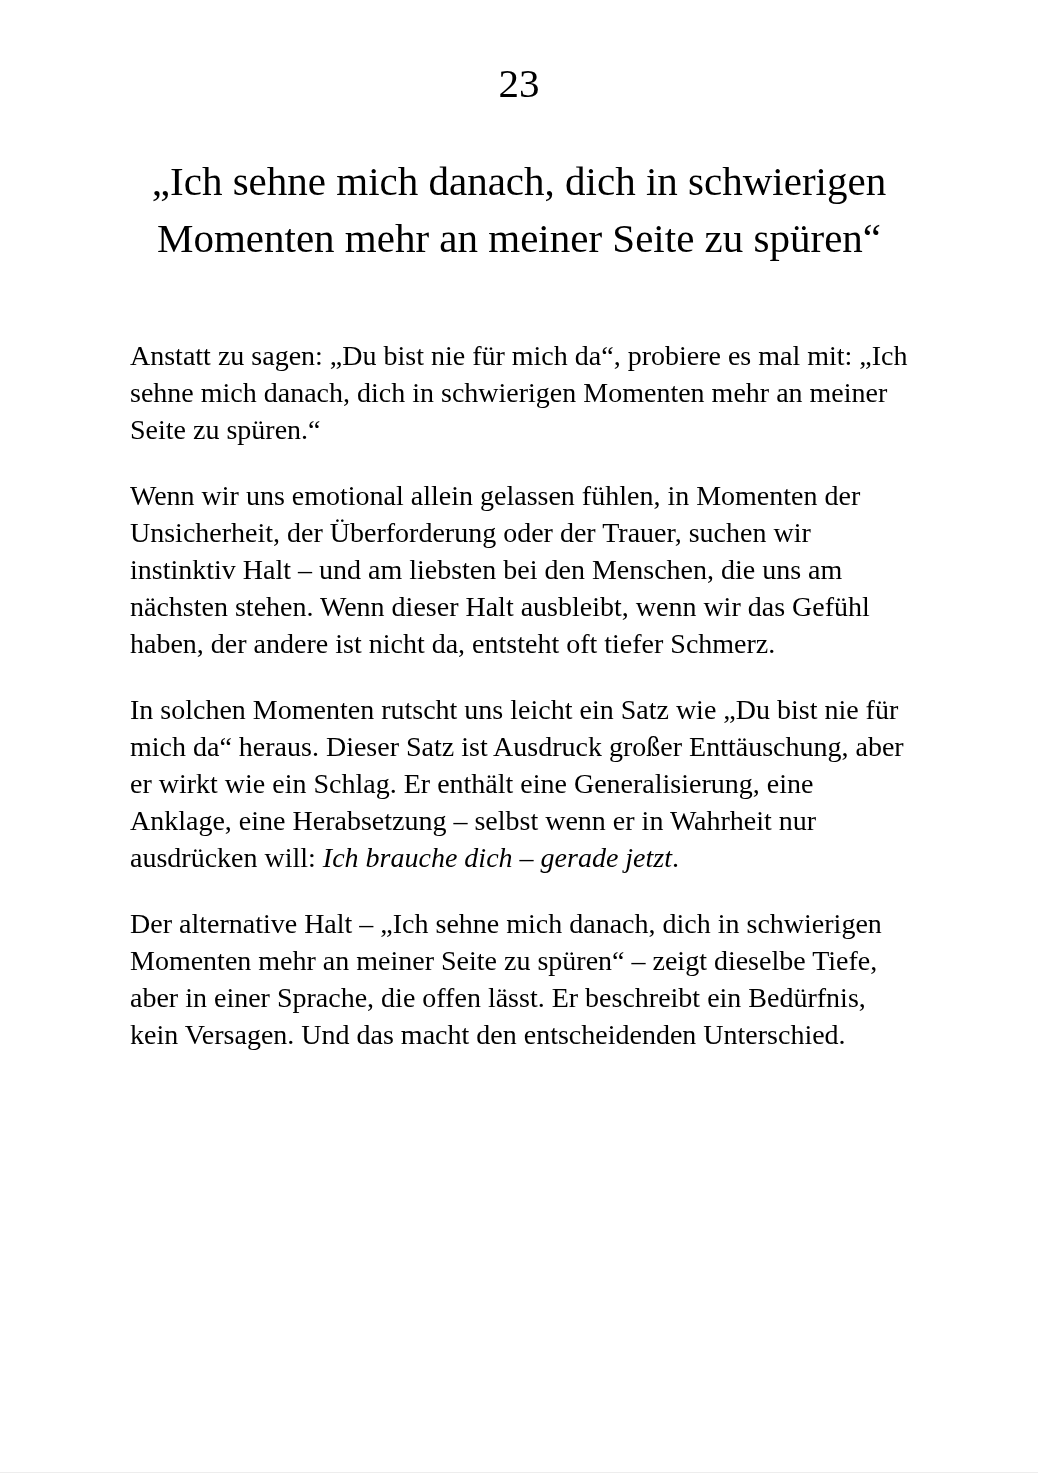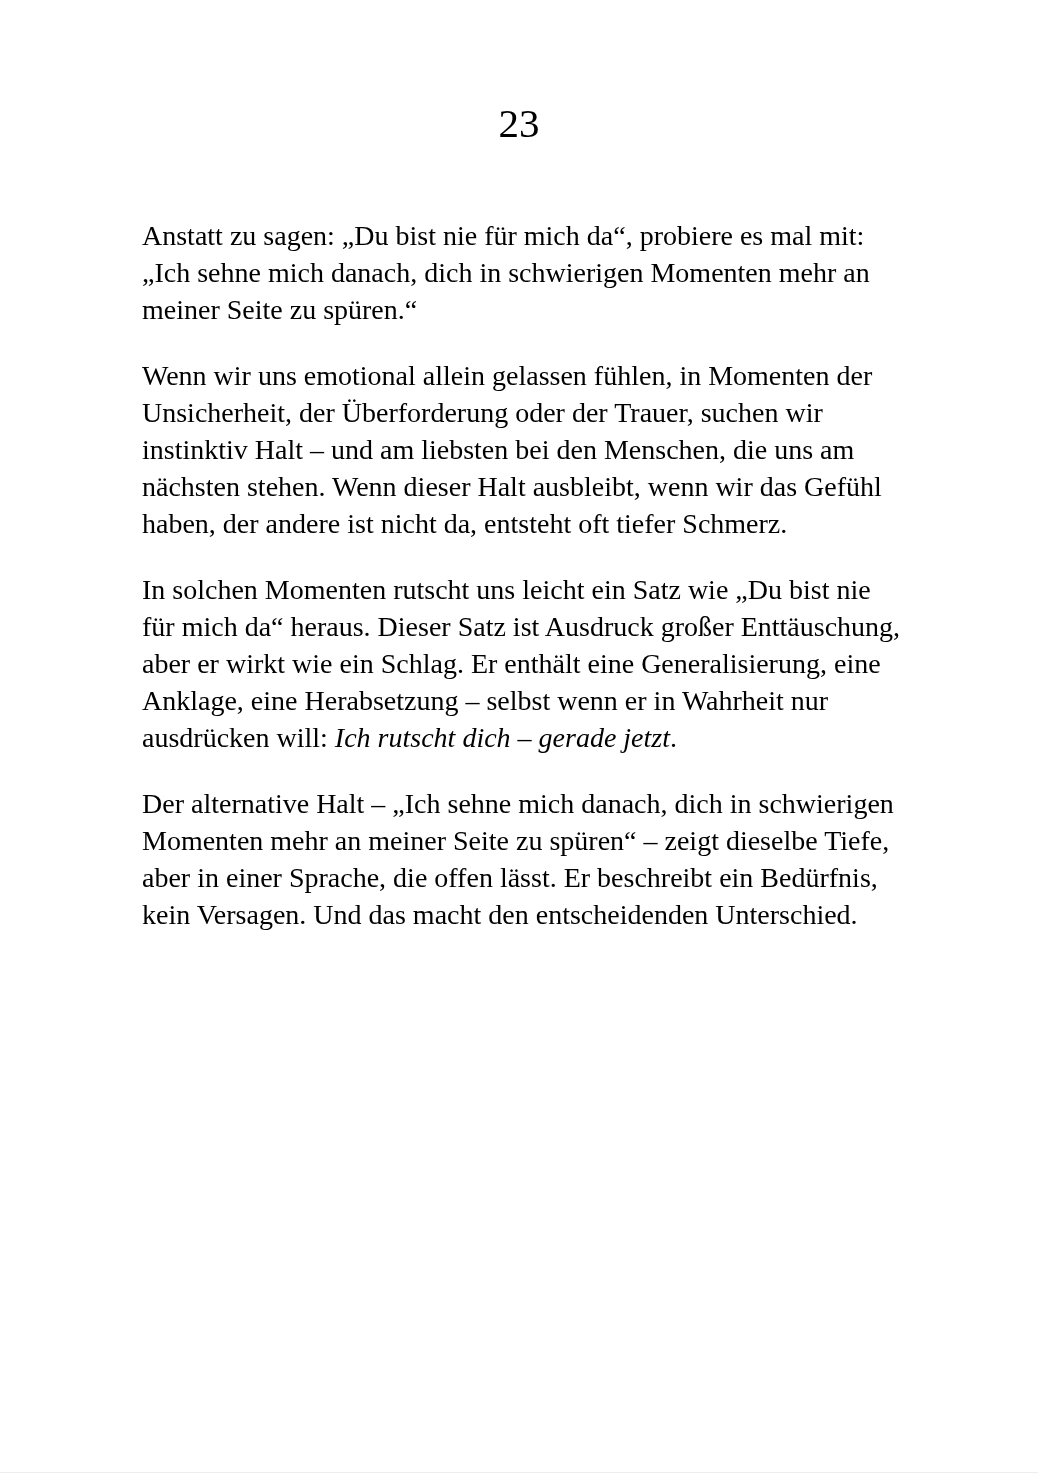--- a/index.html
+++ b/index.html
@@ -13,21 +13,21 @@
     position: relative;
     overflow: hidden;
     font-family: "Liberation Serif", "DejaVu Serif", serif;
     color: #000000;
     -webkit-font-smoothing: antialiased;
   }
   .page {
     box-sizing: border-box;
     width: 1038px;
     height: 1474px;
-    padding: 100px 130px 0 130px;
+    padding: 60px 130px 0 130px;
   }
   .chapter-number {
     font-size: 41px;
     font-weight: 400;
     line-height: 1.15;
     text-align: center;
     margin: 0 0 46px 0;
   }
   .chapter-title {
     font-size: 41px;
@@ -38,48 +38,49 @@
     max-width: 780px;
   }
   .body-text {
     margin-top: 70px;
     width: 778px;
   }
   .body-text p {
     font-size: 28px;
     line-height: 37px;
     text-align: left;
-    margin: 0 0 29px 12px;
+    margin: 0 0 29px 0;
   }
   .italic {
     font-style: italic;
   }
   .bottom-hairline {
     position: absolute;
     left: 0;
     bottom: 1px;
     width: 1038px;
     border-bottom: 1px solid #ededed;
   }
 </style>
 </head>
 <body>
 
 <div class="page">
 
   <div class="chapter-number">23</div>
 
+  <h1 class="chapter-title">„Ich sehne mich danach, dich in schwierigen Momenten mehr an meiner Seite zu spüren“</h1>
 
   <div class="body-text">
 
     <p>Anstatt zu sagen: „Du bist nie für mich da“, probiere es mal mit: „Ich sehne mich danach, dich in schwierigen Momenten mehr an meiner Seite zu spüren.“</p>
 
     <p>Wenn wir uns emotional allein gelassen fühlen, in Momenten der Unsicherheit, der Überforderung oder der Trauer, suchen wir instinktiv Halt – und am liebsten bei den Menschen, die uns am nächsten stehen. Wenn dieser Halt ausbleibt, wenn wir das Gefühl haben, der andere ist nicht da, entsteht oft tiefer Schmerz.</p>
 
-    <p><span>In solchen Momenten rutscht uns leicht ein Satz wie „Du bist nie für mich da“ heraus. Dieser Satz ist Ausdruck großer Enttäuschung, aber er wirkt wie ein Schlag. Er enthält eine Generalisierung, eine Anklage, eine Herabsetzung – selbst wenn er in Wahrheit nur ausdrücken will: </span><span class="italic">Ich rutscht dich – gerade jetzt</span><span>.</span></p>
+    <p><span>In solchen Momenten rutscht uns leicht ein Satz wie „Du bist nie für mich da“ heraus. Dieser Satz ist Ausdruck großer Enttäuschung, aber er wirkt wie ein Schlag. Er enthält eine Generalisierung, eine Anklage, eine Herabsetzung – selbst wenn er in Wahrheit nur ausdrücken will: </span><span class="italic">Ich brauche dich – gerade jetzt</span><span>.</span></p>
 
     <p>Der alternative Halt – „Ich sehne mich danach, dich in schwierigen Momenten mehr an meiner Seite zu spüren“ – zeigt dieselbe Tiefe, aber in einer Sprache, die offen lässt. Er beschreibt ein Bedürfnis, kein Versagen. Und das macht den entscheidenden Unterschied.</p>
 
   </div>
 
   <div class="bottom-hairline"></div>
 
 </div>
 
 </body></html>

